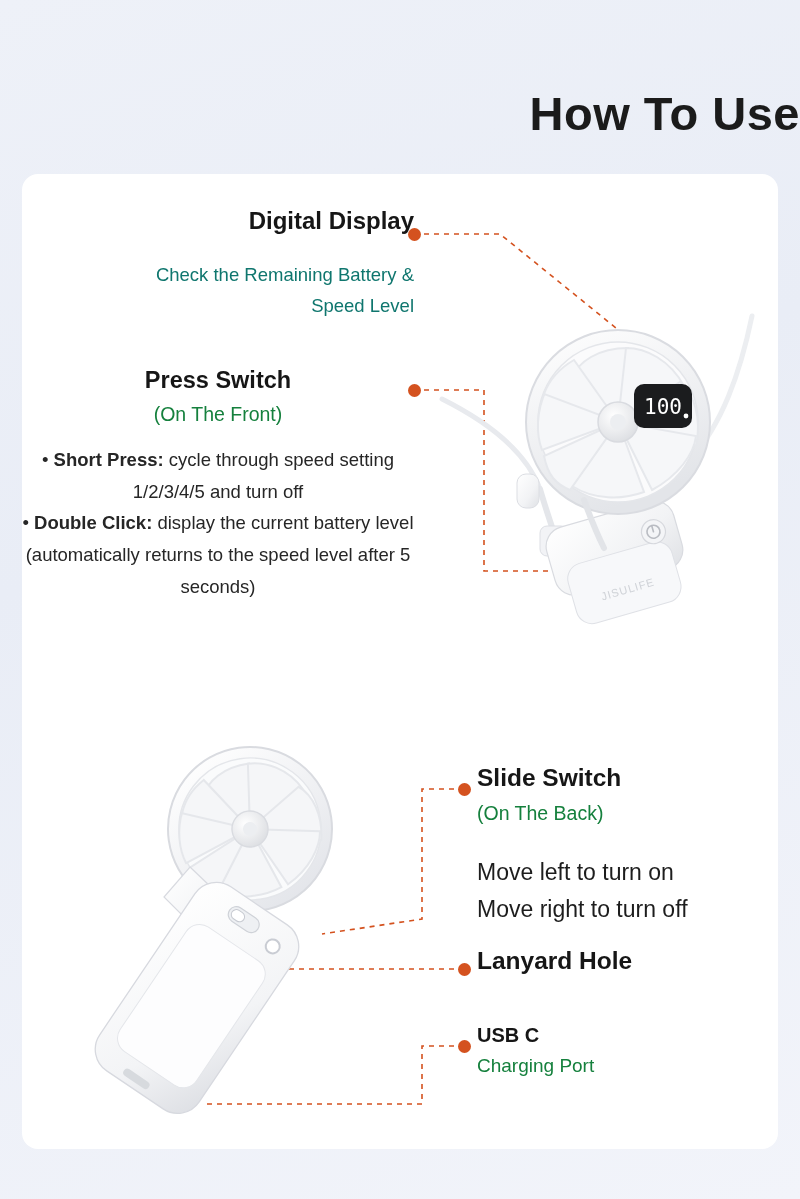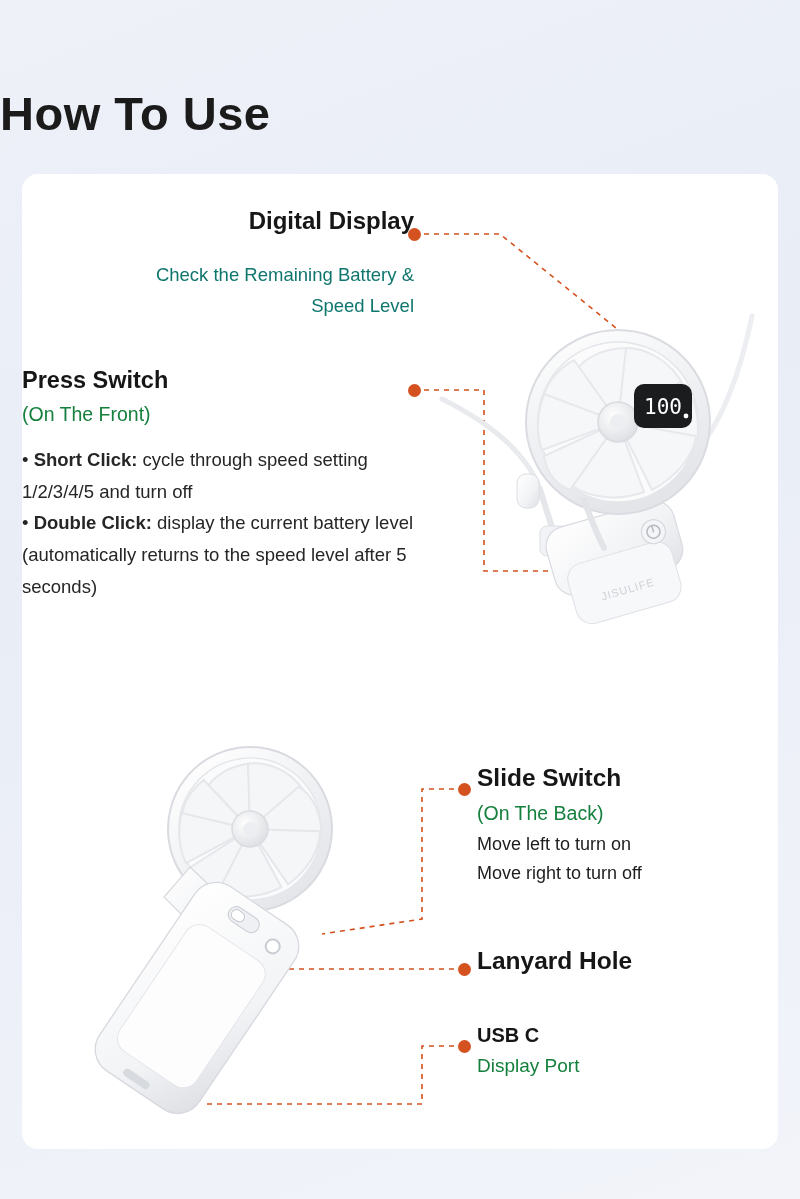--- a/index.html
+++ b/index.html
@@ -13,21 +13,21 @@
   .page {
     position: relative;
     width: 800px;
     height: 1199px;
   }
   .title {
     position: absolute;
     top: 86px;
     left: 0;
     width: 800px;
-    text-align: left;
+    text-align: right;
     font-size: 47px;
     font-weight: bold;
     letter-spacing: 0.5px;
     color: #1b1b1b;
   }
   .card {
     position: absolute;
     left: 22px;
     top: 174px;
     width: 756px;
@@ -63,42 +63,42 @@
     font-size: 18.5px;
     line-height: 1.66;
     color: #0f766e;
   }
 
   
   .blk-press {
     position: absolute;
     left: 0; top: 192px;
     width: 410px;
-    text-align: left;
+    text-align: center;
     padding-right: 18px;
   }
   .blk-press .label-sub { margin-top: 6px; }
   .blk-press .bullets {
     margin-top: 16px;
     font-size: 18.5px;
     line-height: 1.72;
     color: #262626;
   }
 
   
   .blk-slide {
     position: absolute;
     left: 455px; top: 589px;
     width: 300px;
   }
   .blk-slide .label-head { font-size: 24.5px; }
   .blk-slide .label-sub { margin-top: 6px; }
   .blk-slide .desc {
-    margin-top: 4px;
-    font-size: 18px;
+    margin-top: 28px;
+    font-size: 23px;
     line-height: 1.6;
     color: #1d1d1d;
   }
   .blk-lanyard {
     position: absolute;
     left: 455px; top: 772px;
     width: 300px;
   }
   .blk-lanyard .label-head { font-size: 24.5px; }
   .blk-usb {
@@ -276,21 +276,21 @@
         <div>Check the Remaining Battery &amp;</div>
         <div>Speed Level</div>
       </div>
     </div>
 
     <div class="blk-press">
       <div class="label-head">Press Switch</div>
       <div class="label-sub">(On The Front)</div>
       <div class="bullets">
         <div>
-          <span>• </span><b>Short Click:</b><span> cycle through speed setting 1/2/3/4/5 and turn off</span>
+          <span>• </span><b>Short Press:</b><span> cycle through speed setting 1/2/3/4/5 and turn off</span>
         </div>
         <div>
           <span>• </span><b>Double Click:</b><span> display the current battery level (automatically returns to the speed level after 5 seconds)</span>
         </div>
       </div>
     </div>
 
     <div class="blk-slide">
       <div class="label-head">Slide Switch</div>
       <div class="label-sub">(On The Back)</div>
@@ -299,17 +299,17 @@
         <div>Move right to turn off</div>
       </div>
     </div>
 
     <div class="blk-lanyard">
       <div class="label-head">Lanyard Hole</div>
     </div>
 
     <div class="blk-usb">
       <div class="label-head">USB C</div>
-      <div class="label-sub">Display Port</div>
+      <div class="label-sub">Charging Port</div>
     </div>
 
   </div>
 </div>
 
 </body></html>

